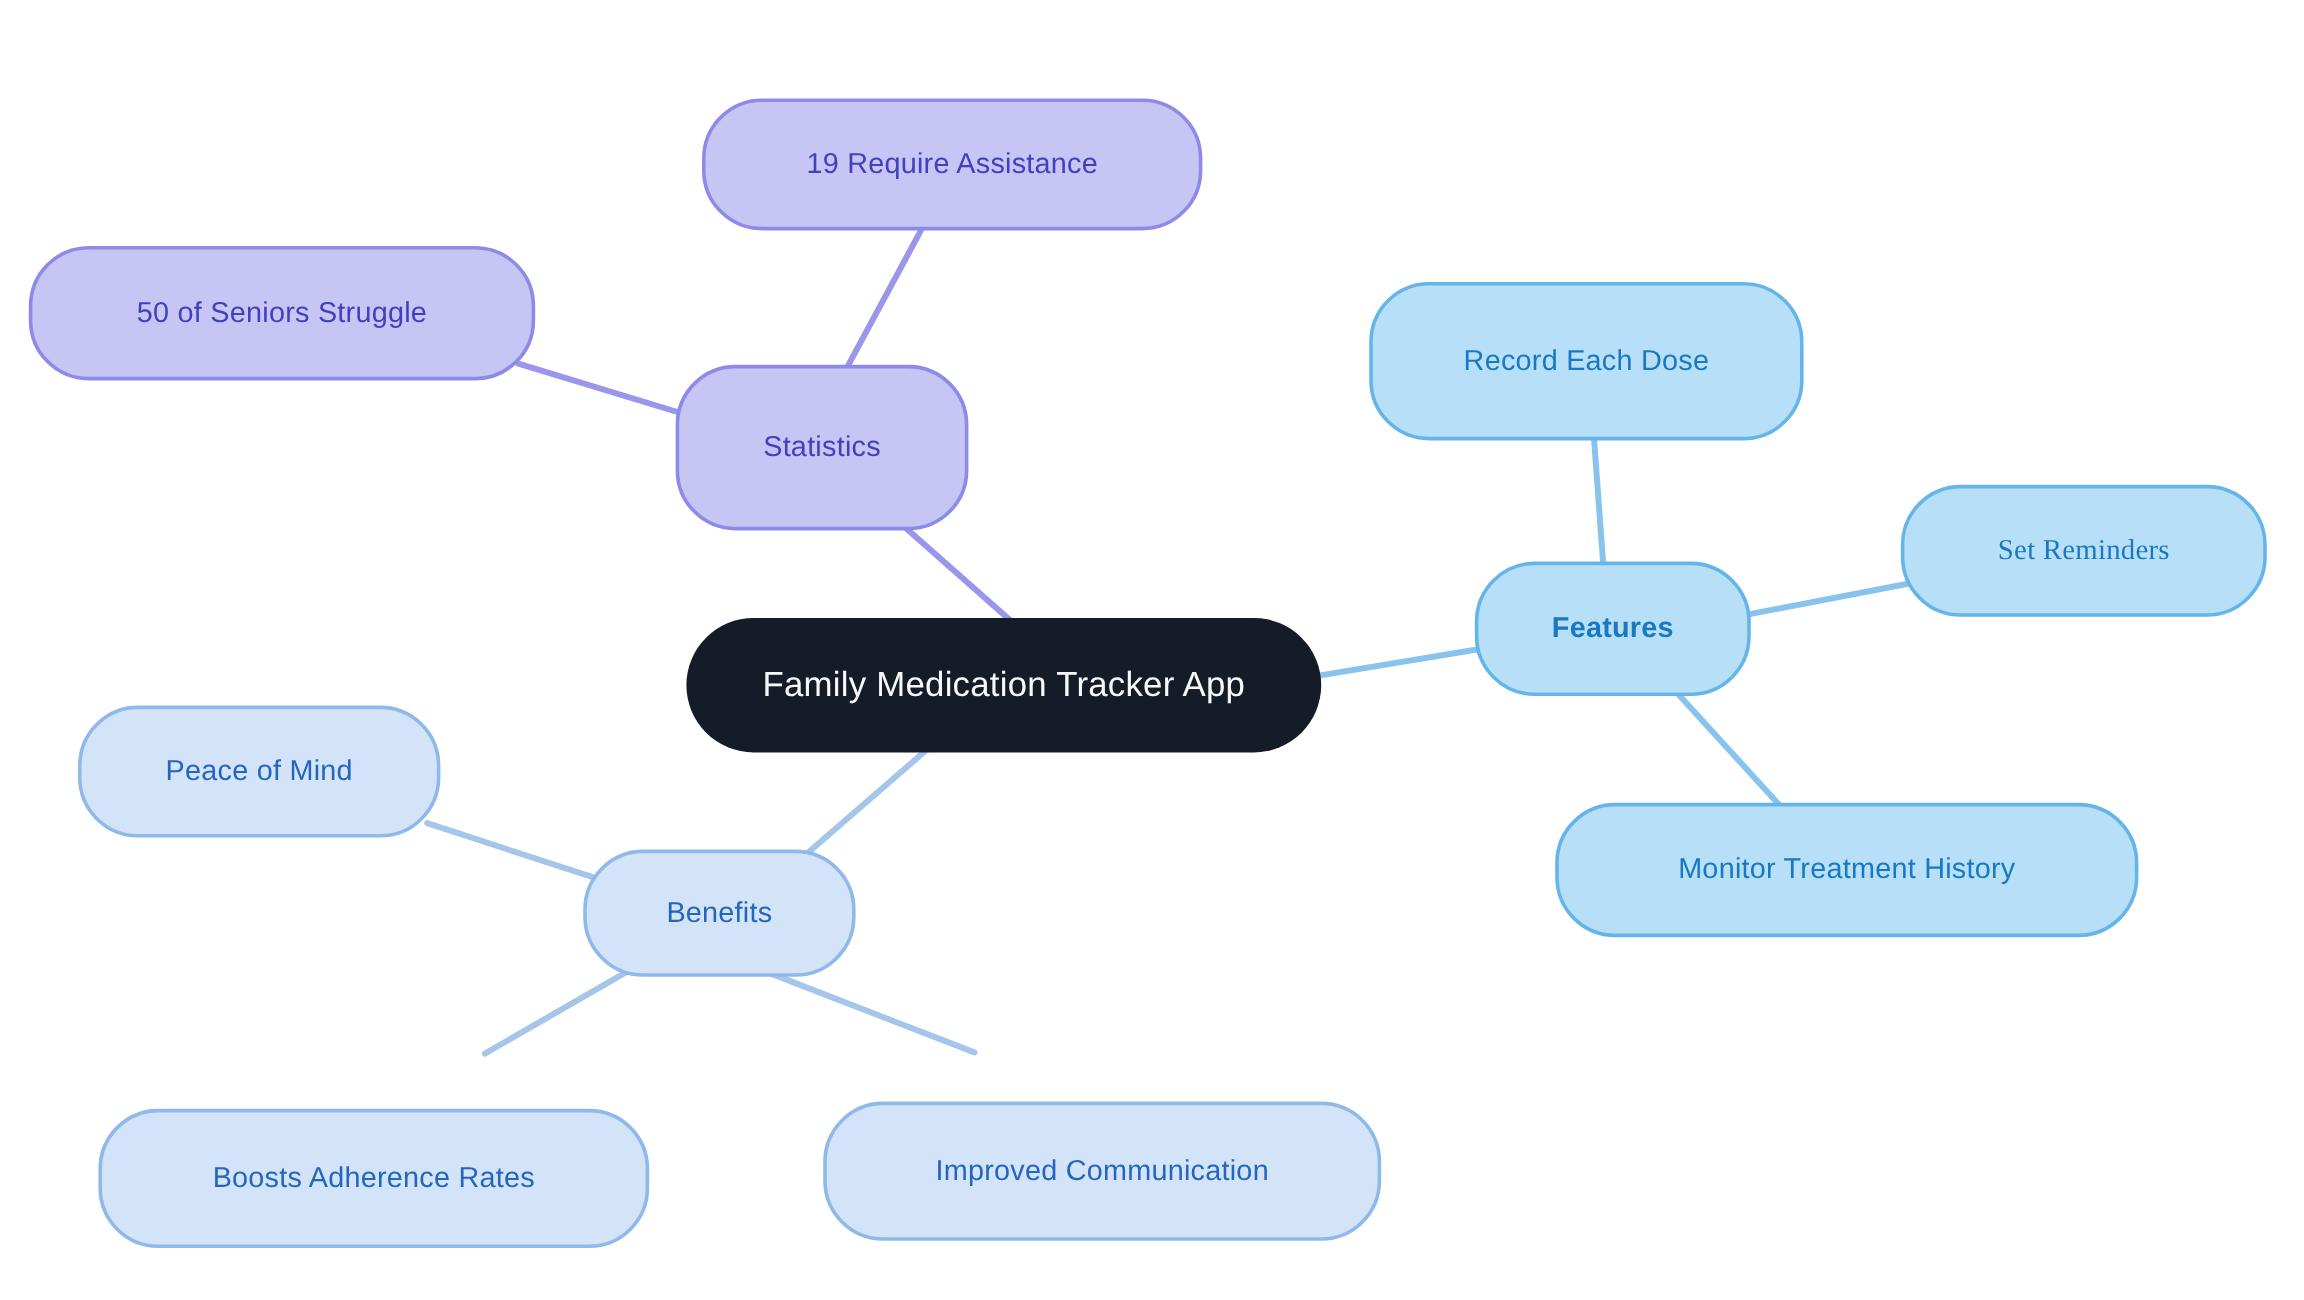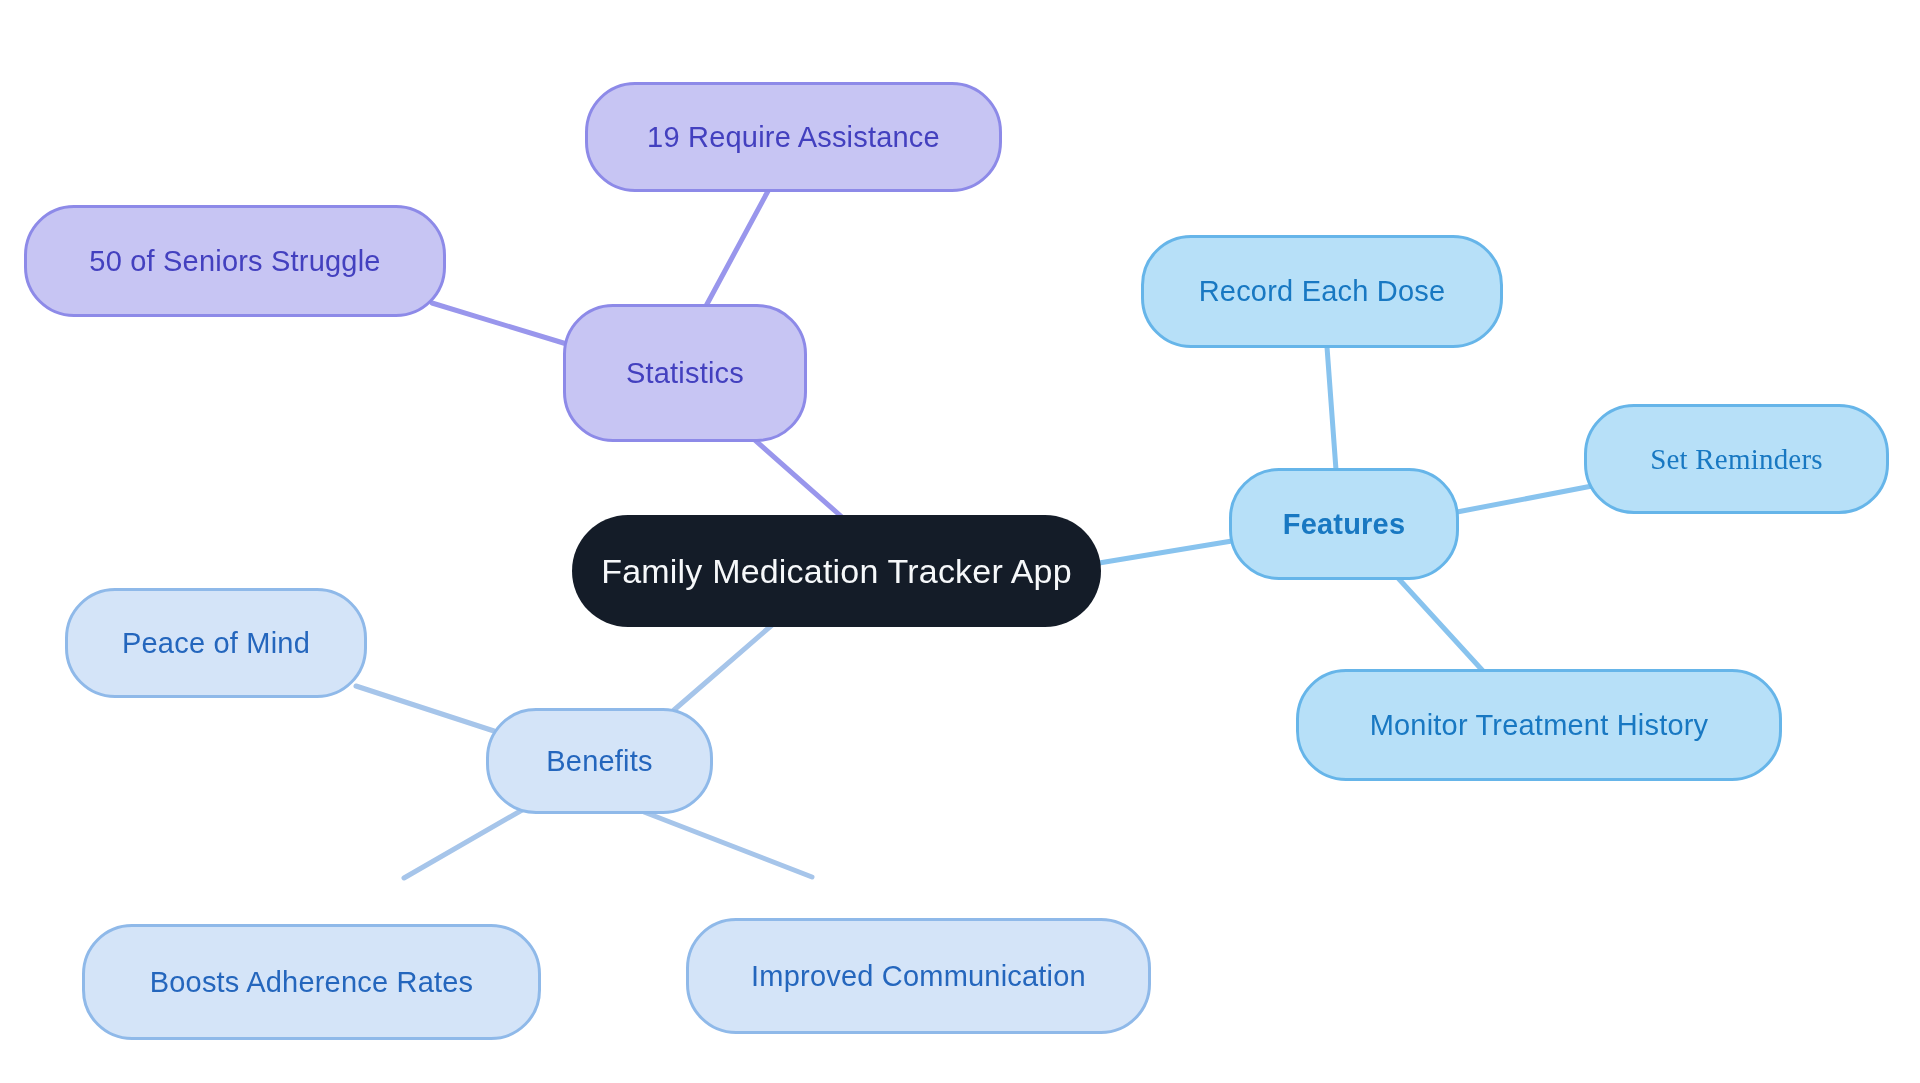--- a/index.html
+++ b/index.html
@@ -33,21 +33,21 @@
   .edge-benefits   { stroke: var(--benefits-edge,  #a6c5ea); }
 
   .node {
     position: absolute;
     z-index: 2;
     display: flex;
     align-items: center;
     justify-content: center;
     box-sizing: border-box;
     border-radius: 50px;
-    font-size: 29px;
+    font-size: 24px;
     letter-spacing: 0.2px;
     cursor: pointer;
     white-space: nowrap;
   }
   .branch-statistics {
     background: var(--statistics-fill, #c7c5f3);
     border: 3px solid var(--statistics-border, #8d8ae8);
     color: var(--statistics-text, #4340bf);
   }
   .branch-features {
@@ -58,31 +58,31 @@
   .branch-benefits {
     background: var(--benefits-fill, #d4e4f8);
     border: 3px solid var(--benefits-border, #8fb9e9);
     color: var(--benefits-text, #2466bd);
   }
   .root-node {
     background: var(--root-fill, #141c28);
     border: none;
     color: var(--root-text, #f6f8fa);
     border-radius: 56px;
-    font-size: 34px;
+    font-size: 29px;
     justify-content: center;
   }
 
   
   #n-root      { left: 572px;  top: 515px; width: 529px; height: 112px; }
   #n-statistics{ left: 563px;  top: 304px; width: 244px; height: 138px; }
   #n-seniors   { left: 24px;   top: 205px; width: 422px; height: 112px; }
   #n-assist    { left: 585px;  top: 82px;  width: 417px; height: 110px; }
   #n-features  { left: 1229px; top: 468px; width: 230px; height: 112px; font-weight: bold; }
-  #n-record    { left: 1141px; top: 235px; width: 362px; height: 113px; }
+  #n-record    { left: 1141px; top: 235px; width: 362px; height: 132px; }
   #n-remind    { left: 1584px; top: 404px; width: 305px; height: 110px; font-family: Liberation Serif, serif; }
   #n-monitor   { left: 1296px; top: 669px; width: 486px; height: 112px; }
   #n-benefits  { left: 486px;  top: 708px; width: 227px; height: 106px; }
   #n-peace     { left: 65px;   top: 588px; width: 302px; height: 110px; }
   #n-boosts    { left: 82px;   top: 924px; width: 459px; height: 116px; }
   #n-improved  { left: 686px;  top: 874px; width: 465px; height: 116px; margin-top: 44px; }
 
   .label { pointer-events: none; }
 </style>
 </head>

